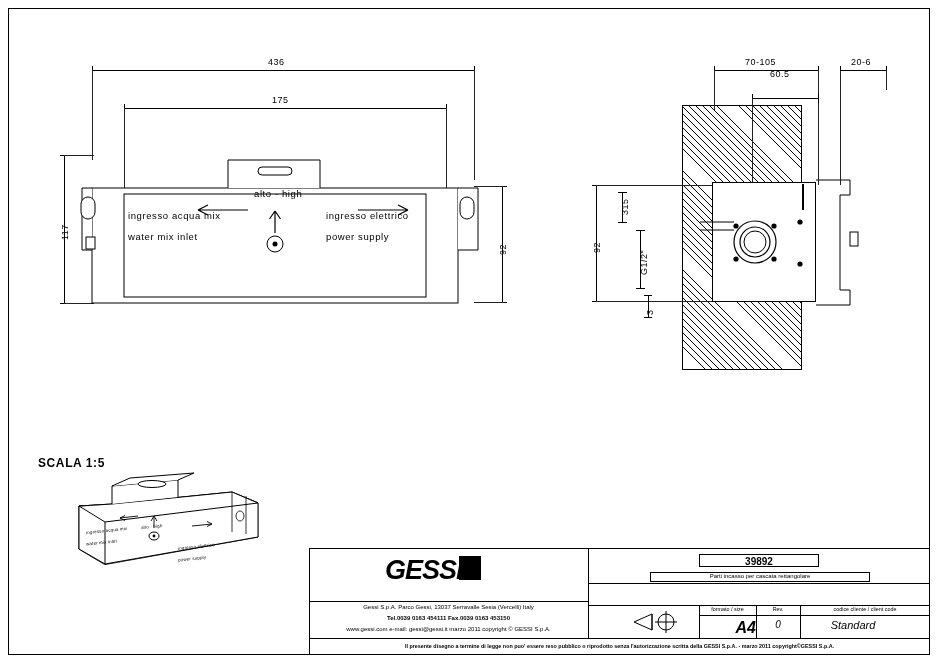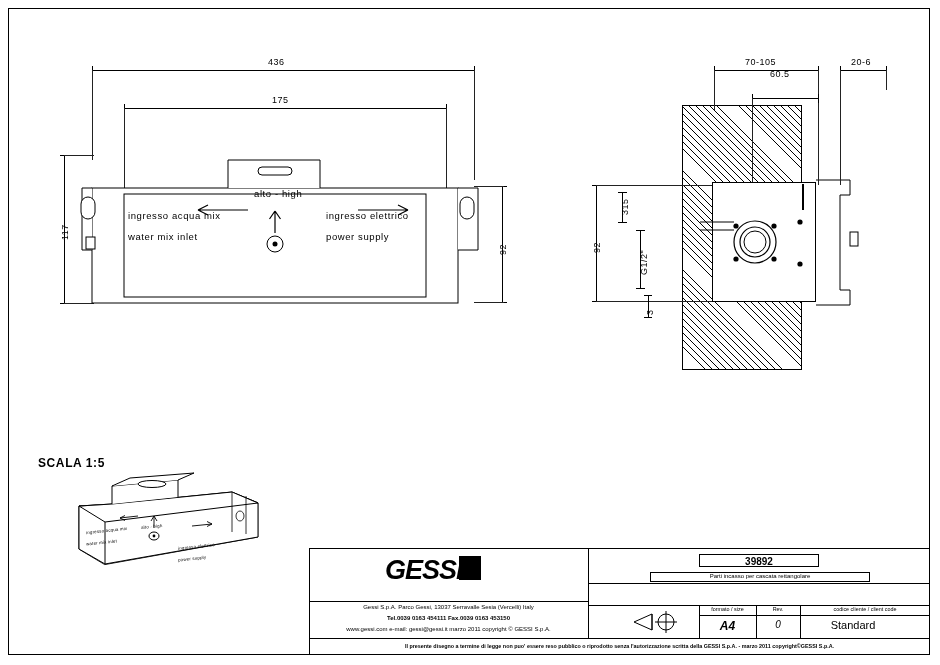--- a/index.html
+++ b/index.html
@@ -236,21 +236,21 @@
 
     <svg class="abs" style="left:630px;top:608px;" width="64" height="28">
       <path d="M4 14 L22 6 L22 22 Z" fill="none" stroke="#000" stroke-width="1"></path>
       <path d="M22 6 L22 22" stroke="#000" stroke-width="1"></path>
       <circle cx="36" cy="14" r="8" fill="none" stroke="#000" stroke-width="1"></circle>
       <line x1="25" y1="14" x2="47" y2="14" stroke="#000" stroke-width="1"></line>
       <line x1="36" y1="3" x2="36" y2="25" stroke="#000" stroke-width="1"></line>
     </svg>
 
     <div class="txt center" style="left:699px;top:606px;width:57px;font-size:5.4px;">formato / size</div>
-    <div class="txt center" style="left:699px;top:619px;width:57px;font-size:12px;font-style:italic;font-weight:bold;">A4</div>
+    <div class="txt center" style="left:699px;top:619px;width:57px;font-size:16px;font-style:italic;font-weight:bold;text-align:right;">A4</div>
 
     <div class="txt center" style="left:756px;top:606px;width:44px;font-size:5.4px;">Rev.</div>
     <div class="txt center" style="left:756px;top:619px;width:44px;font-size:10px;font-style:italic;">0</div>
 
     <div class="txt center" style="left:800px;top:606px;width:130px;font-size:5.4px;">codice cliente / client code</div>
-    <div class="txt center" style="left:800px;top:619px;width:106px;font-size:11px;">Standard</div>
+    <div class="txt center" style="left:800px;top:619px;width:106px;font-size:11px;font-style:italic;">Standard</div>
   </div>
 </div>
 
 </body></html>

